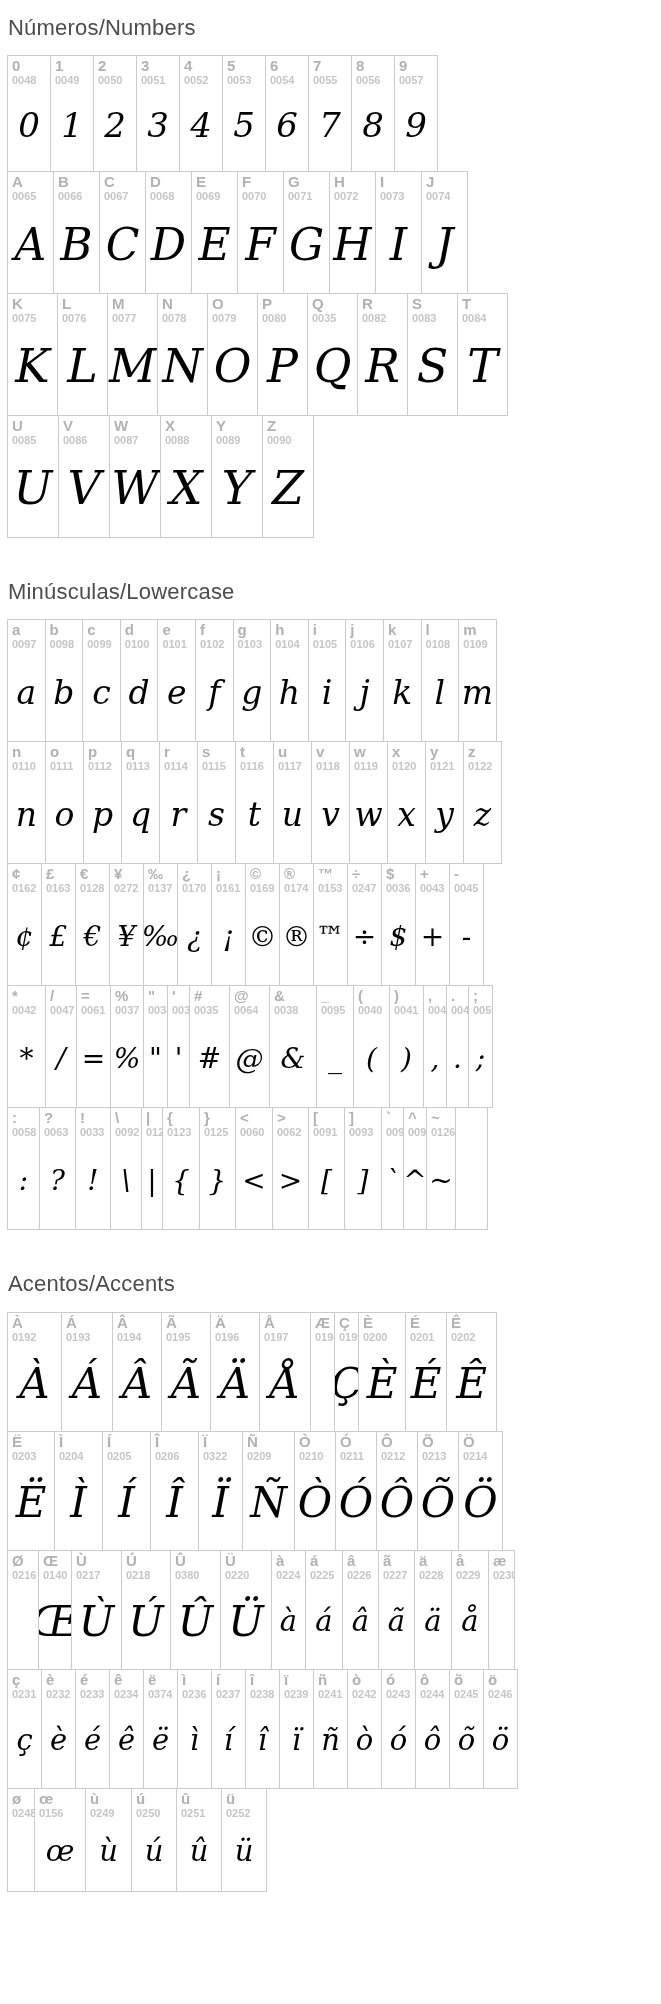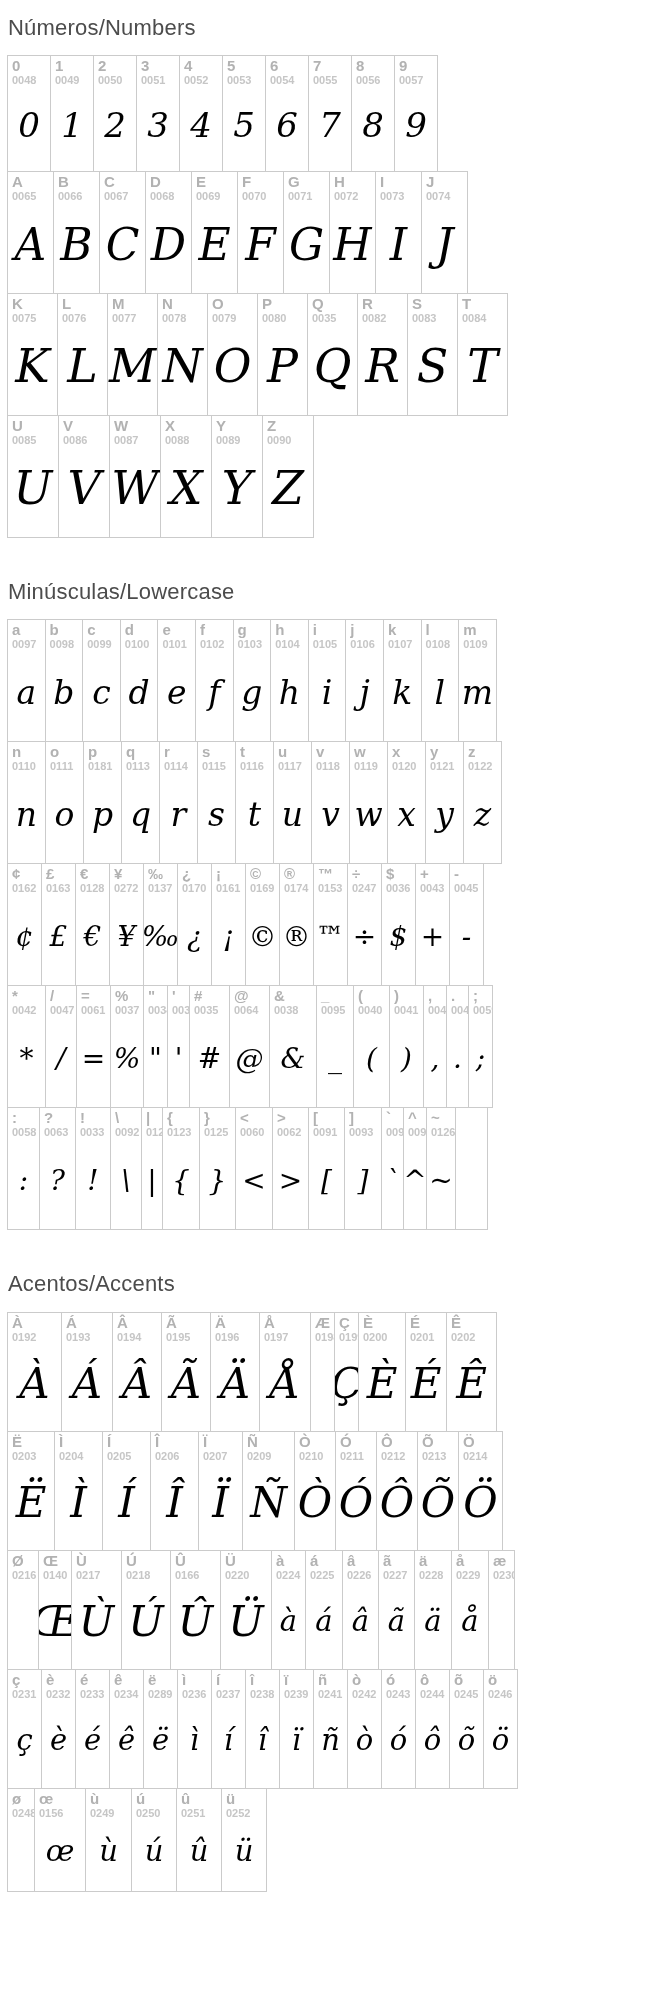--- a/index.html
+++ b/index.html
@@ -409,21 +409,21 @@
         <div class="cell" style="width: 39px; height: 123px;">
           <div class="cell-head">
             <span class="cell-ch">o</span>
             <span class="cell-code">0111</span>
           </div>
           <div class="cell-glyph" style="font-size: 33px;">o</div>
         </div>
         <div class="cell" style="width: 39px; height: 123px;">
           <div class="cell-head">
             <span class="cell-ch">p</span>
-            <span class="cell-code">0181</span>
+            <span class="cell-code">0112</span>
           </div>
           <div class="cell-glyph" style="font-size: 33px;">p</div>
         </div>
         <div class="cell" style="width: 39px; height: 123px;">
           <div class="cell-head">
             <span class="cell-ch">q</span>
             <span class="cell-code">0113</span>
           </div>
           <div class="cell-glyph" style="font-size: 33px;">q</div>
         </div>
@@ -916,21 +916,21 @@
         <div class="cell" style="width: 49px; height: 120px;">
           <div class="cell-head">
             <span class="cell-ch">Î</span>
             <span class="cell-code">0206</span>
           </div>
           <div class="cell-glyph" style="font-size: 42px;">Î</div>
         </div>
         <div class="cell" style="width: 45px; height: 120px;">
           <div class="cell-head">
             <span class="cell-ch">Ï</span>
-            <span class="cell-code">0207</span>
+            <span class="cell-code">0322</span>
           </div>
           <div class="cell-glyph" style="font-size: 42px;">Ï</div>
         </div>
         <div class="cell" style="width: 53px; height: 120px;">
           <div class="cell-head">
             <span class="cell-ch">Ñ</span>
             <span class="cell-code">0209</span>
           </div>
           <div class="cell-glyph" style="font-size: 42px;">Ñ</div>
         </div>
@@ -995,21 +995,21 @@
         <div class="cell" style="width: 50px; height: 120px;">
           <div class="cell-head">
             <span class="cell-ch">Ú</span>
             <span class="cell-code">0218</span>
           </div>
           <div class="cell-glyph" style="font-size: 42px;">Ú</div>
         </div>
         <div class="cell" style="width: 51px; height: 120px;">
           <div class="cell-head">
             <span class="cell-ch">Û</span>
-            <span class="cell-code">0166</span>
+            <span class="cell-code">0380</span>
           </div>
           <div class="cell-glyph" style="font-size: 42px;">Û</div>
         </div>
         <div class="cell" style="width: 52px; height: 120px;">
           <div class="cell-head">
             <span class="cell-ch">Ü</span>
             <span class="cell-code">0220</span>
           </div>
           <div class="cell-glyph" style="font-size: 42px;">Ü</div>
         </div>
@@ -1088,21 +1088,21 @@
         <div class="cell" style="width: 35px; height: 120px;">
           <div class="cell-head">
             <span class="cell-ch">ê</span>
             <span class="cell-code">0234</span>
           </div>
           <div class="cell-glyph" style="font-size: 29px;">ê</div>
         </div>
         <div class="cell" style="width: 35px; height: 120px;">
           <div class="cell-head">
             <span class="cell-ch">ë</span>
-            <span class="cell-code">0289</span>
+            <span class="cell-code">0374</span>
           </div>
           <div class="cell-glyph" style="font-size: 29px;">ë</div>
         </div>
         <div class="cell" style="width: 35px; height: 120px;">
           <div class="cell-head">
             <span class="cell-ch">ì</span>
             <span class="cell-code">0236</span>
           </div>
           <div class="cell-glyph" style="font-size: 29px;">ì</div>
         </div>

